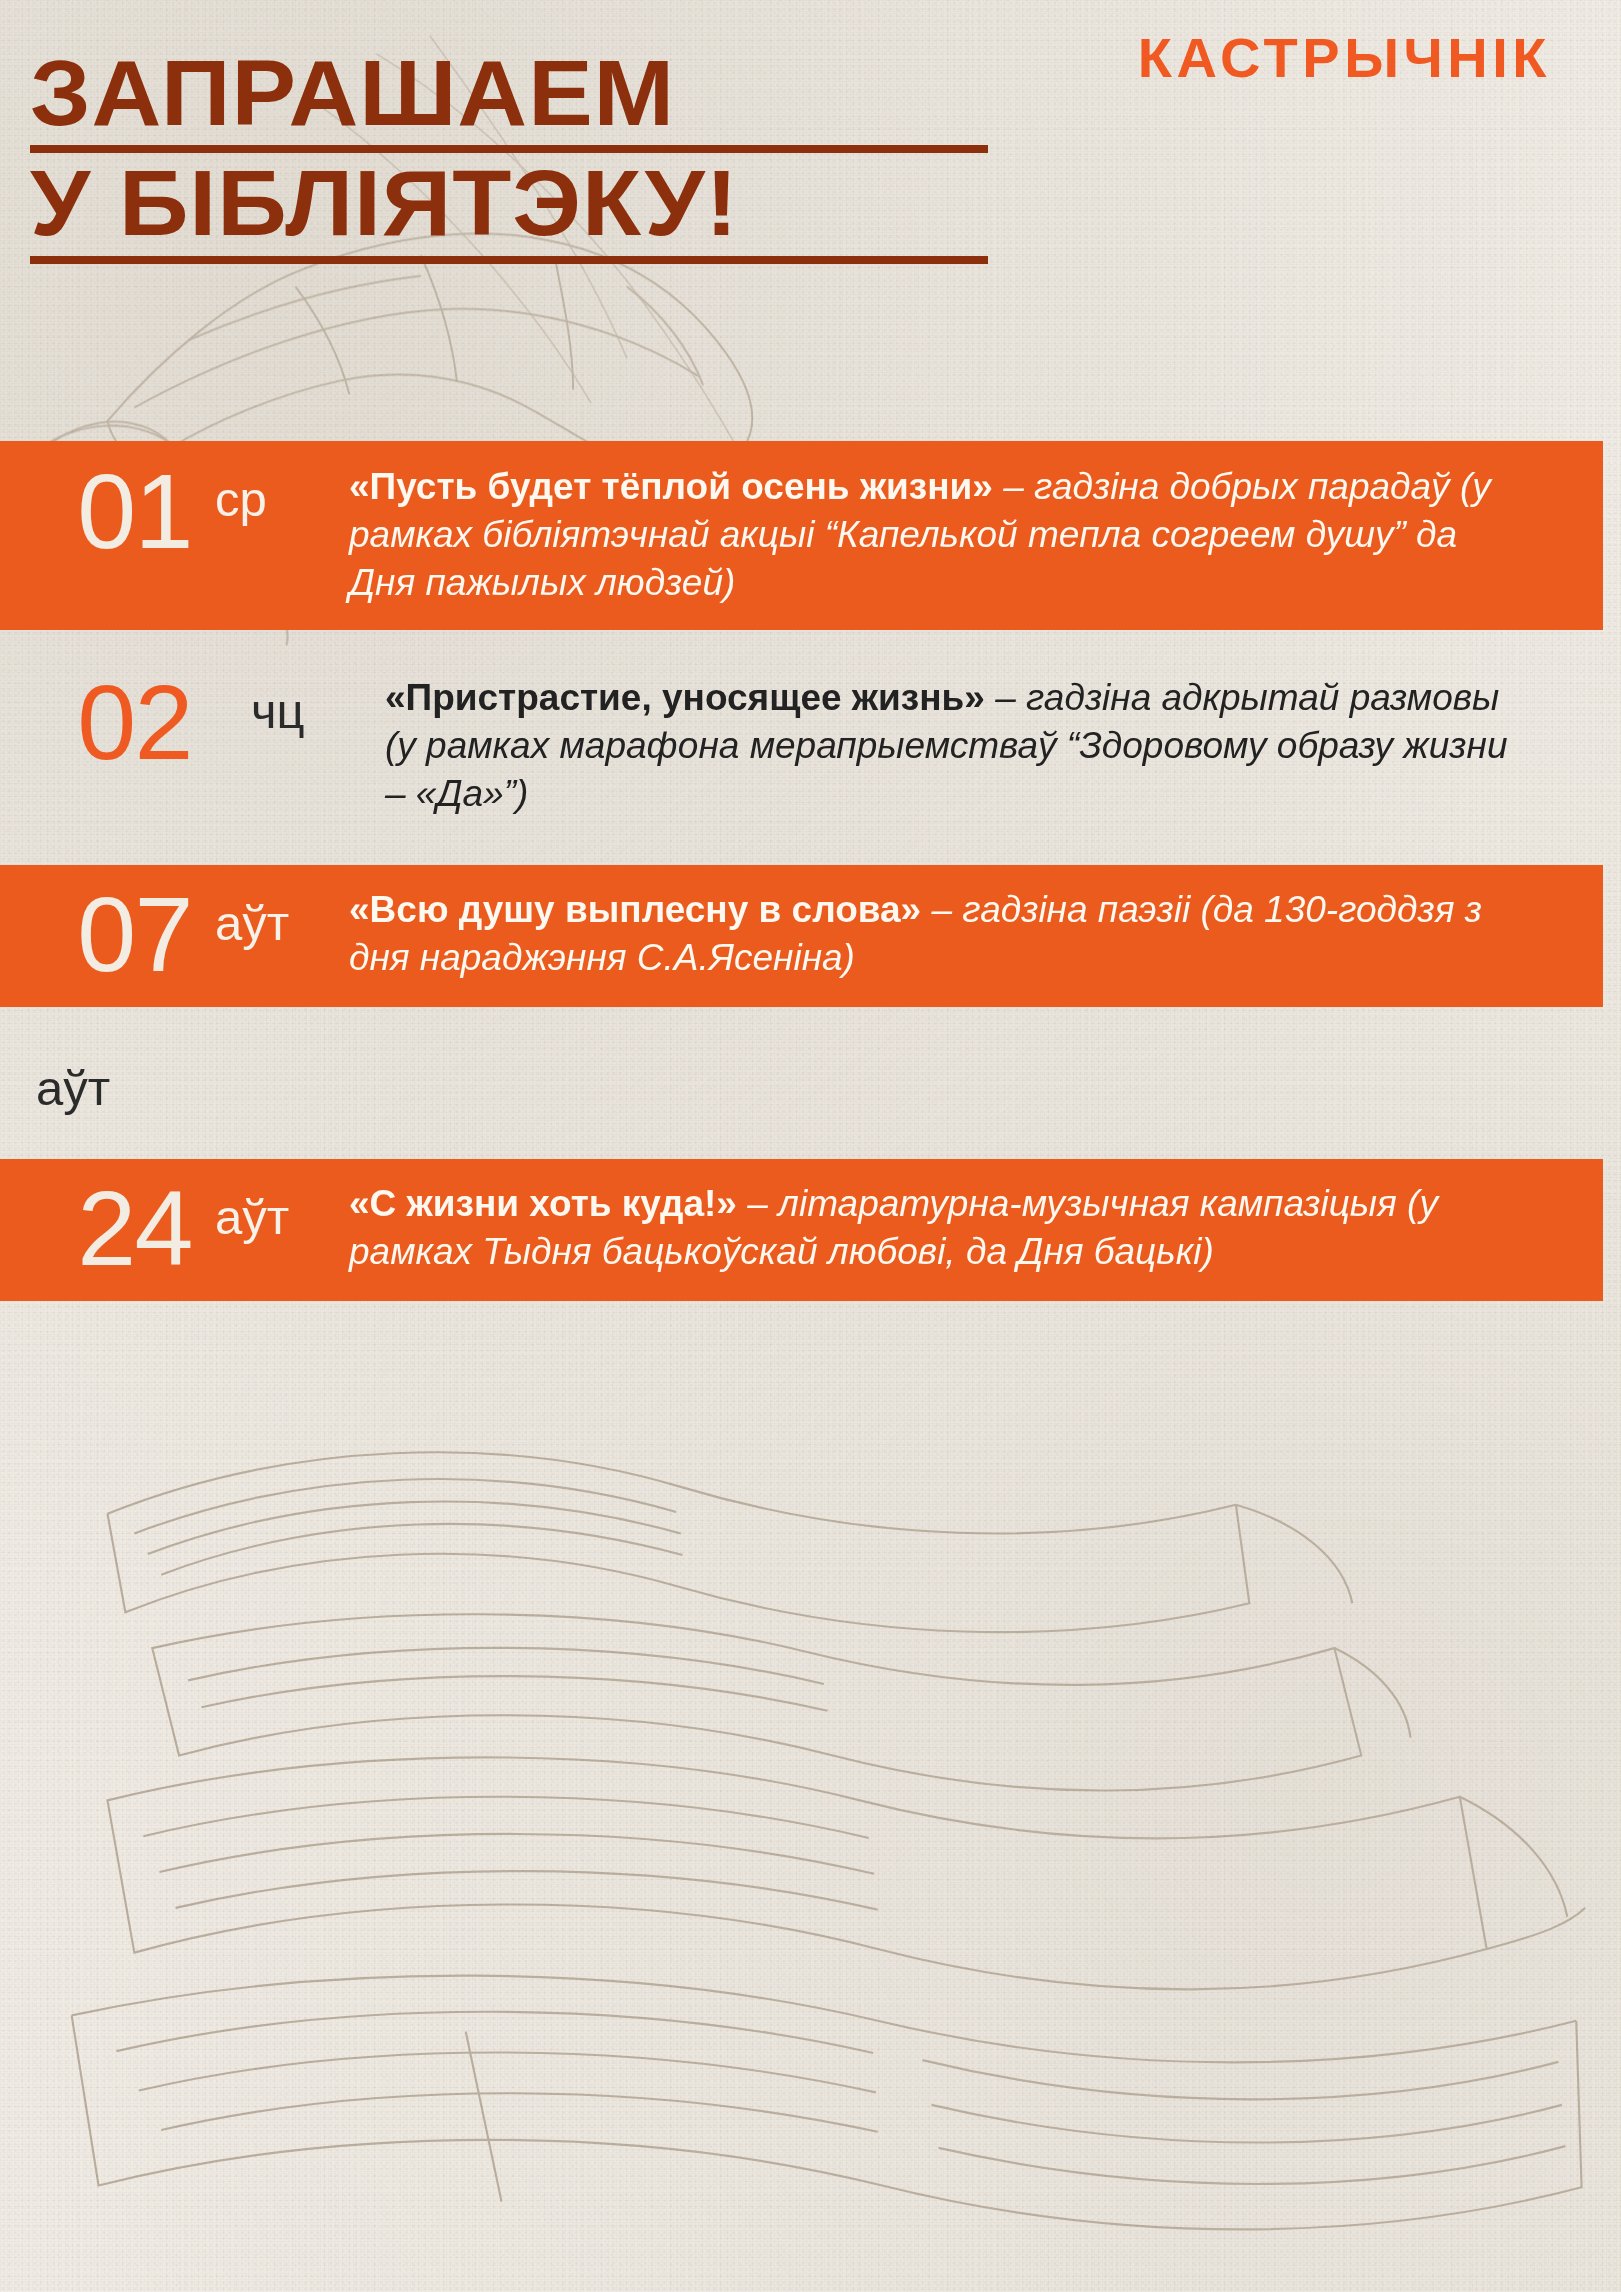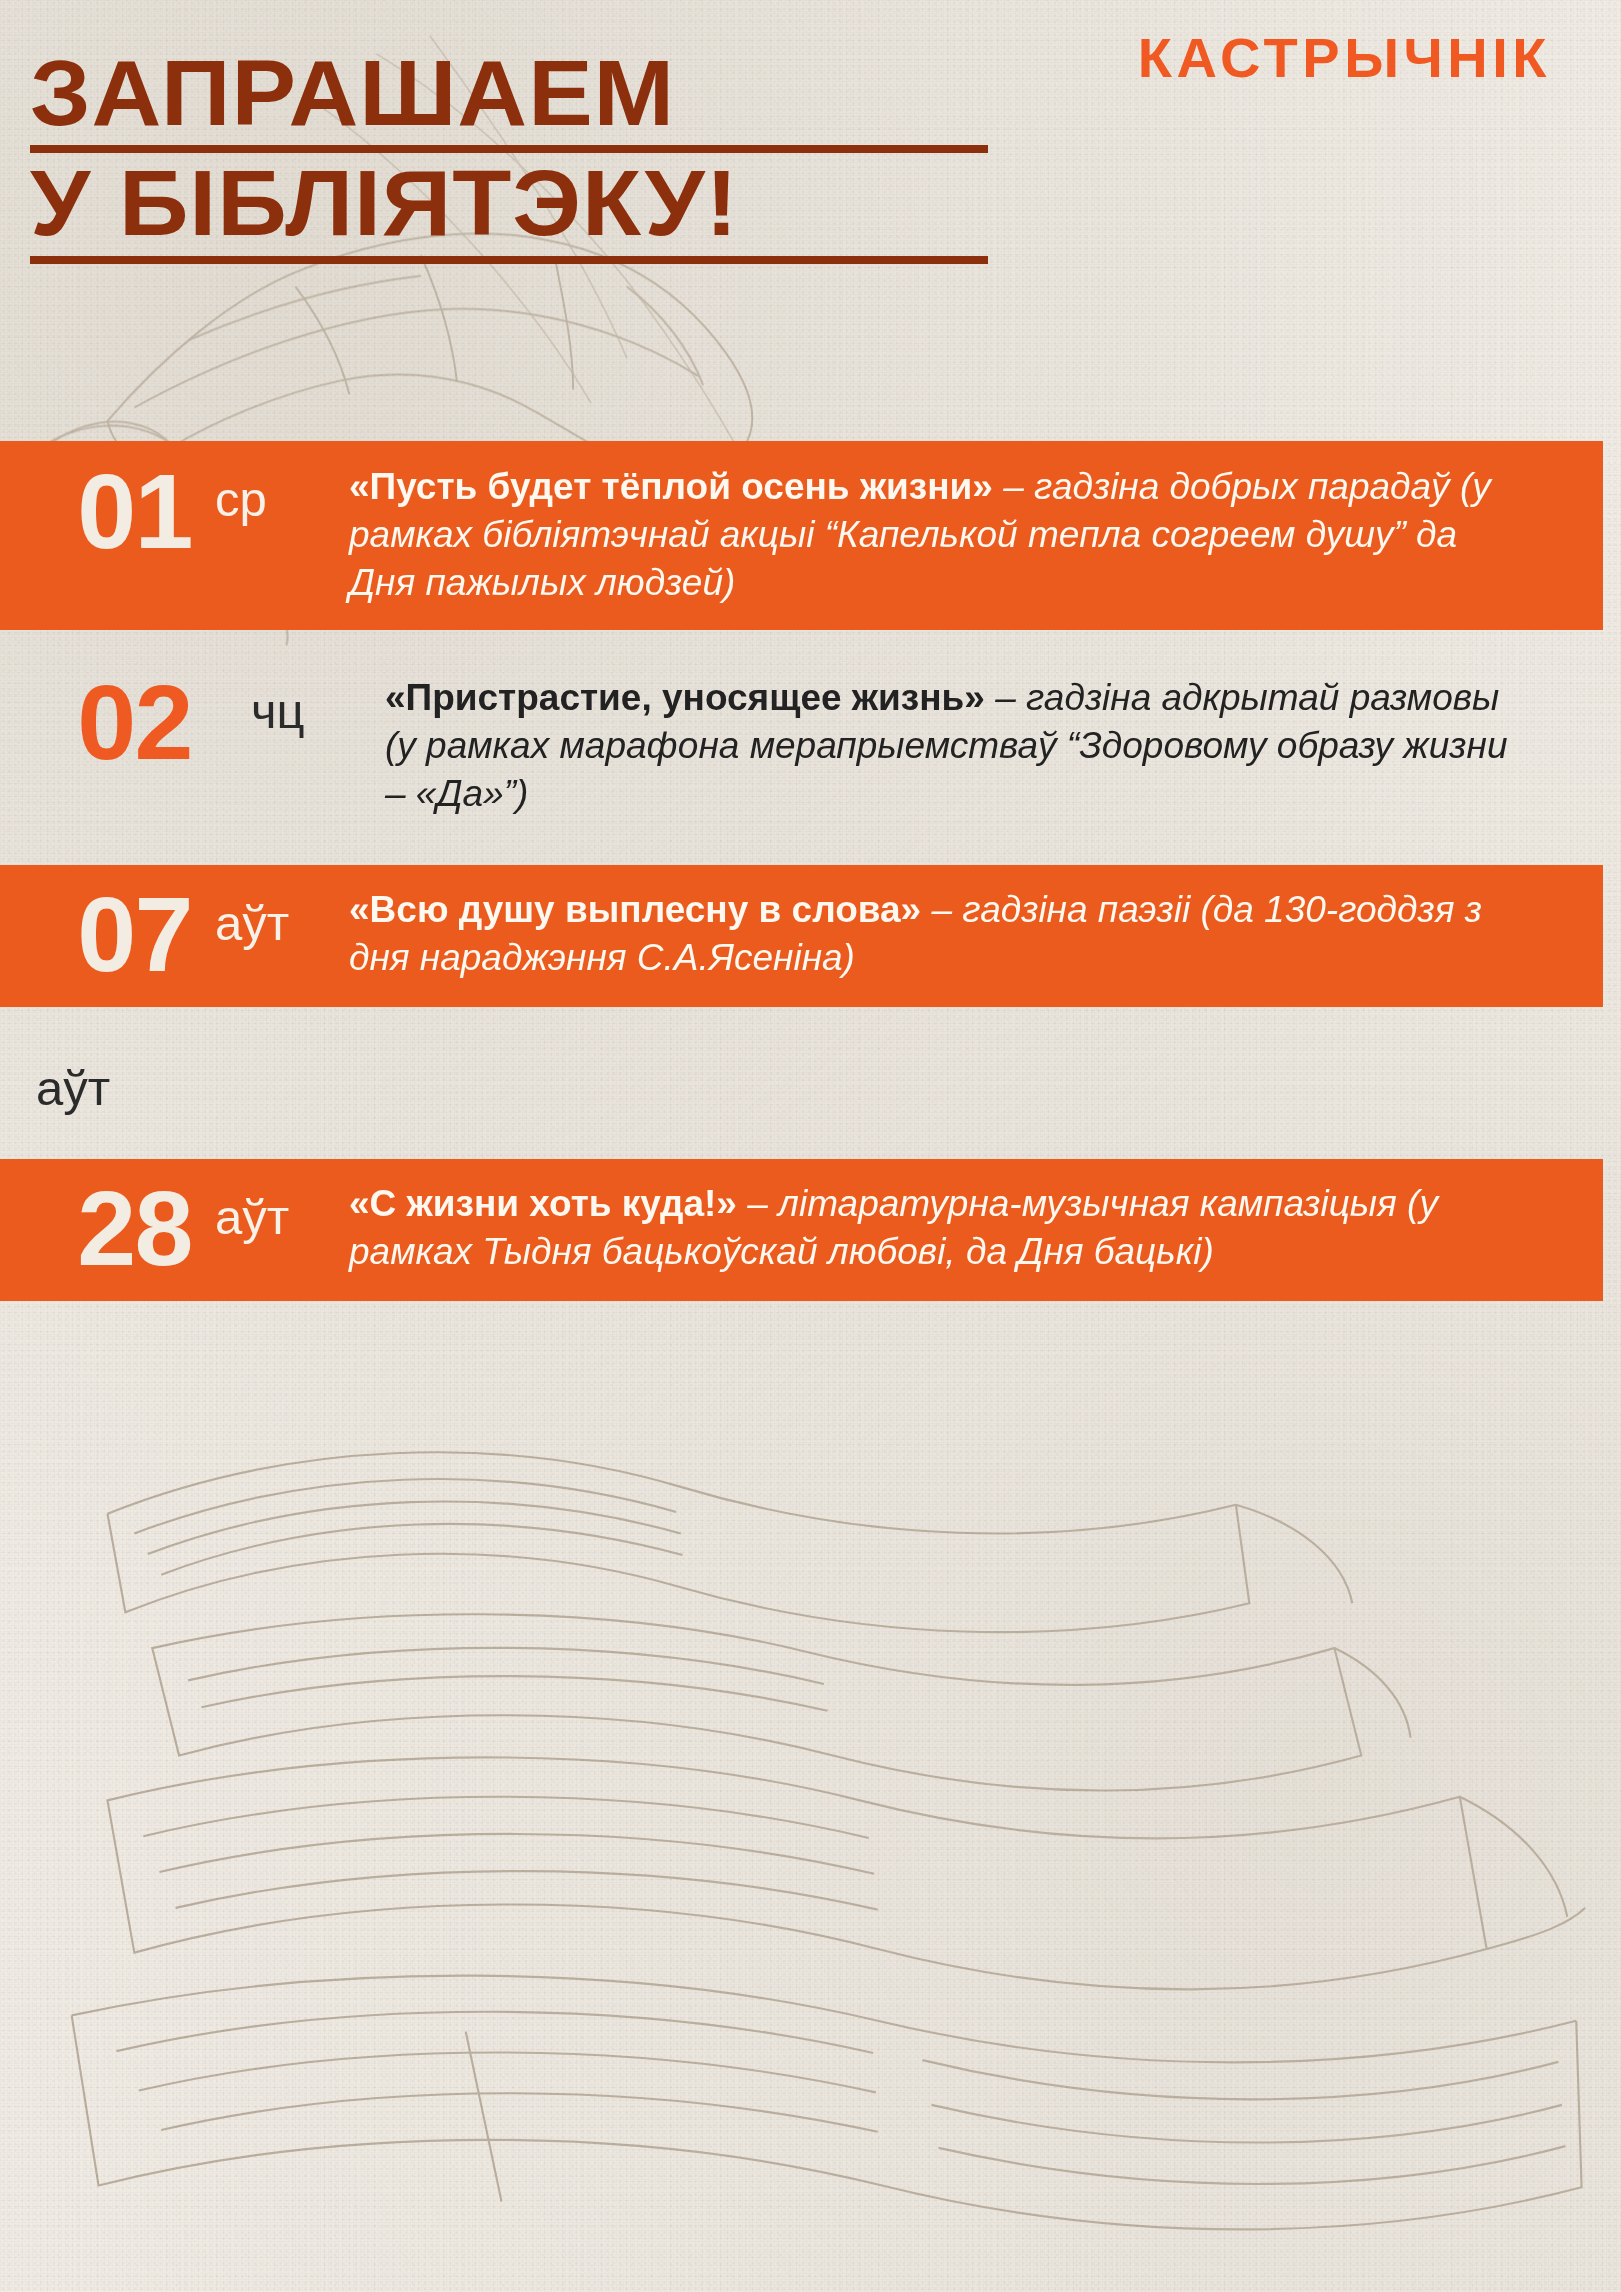--- a/index.html
+++ b/index.html
@@ -118,21 +118,21 @@
     width: 1603px;
   }
   .row.plain { background: transparent; }
 
   .row + .row { margin-top: 23px; }
 
   .daynum {
     flex: 0 0 auto;
     width: 215px;
     text-align: center;
-    font-weight: bold;
+    font-weight: normal;
     font-size: 106px;
     line-height: 0.92;
     letter-spacing: -1.8px;
     padding-left: 54px;
   }
   .row.band .daynum { color: #f2ece2; }
   .row.plain .daynum { color: #ef5a22; }
 
   .weekday {
     flex: 0 0 auto;
@@ -274,21 +274,21 @@
       <div class="descr">
         <b>«Всю душу выплесну в слова»</b><span> – гадзіна паэзіі (да 130-годдзя з дня нараджэння С.А.Ясеніна)</span>
       </div>
     </div>
 
     <div class="row plain">
       <div class="weekday">аўт</div>
     </div>
 
     <div class="row band">
-      <div class="daynum">28</div>
+      <div class="daynum">24</div>
       <div class="weekday">аўт</div>
       <div class="descr">
         <b>«С жизни хоть куда!»</b><span> – літаратурна-музычная кампазіцыя (у рамках Тыдня бацькоўскай любові, да Дня бацькі)</span>
       </div>
     </div>
 
     <div class="spacer"></div>
   </div>
 
 </div>

